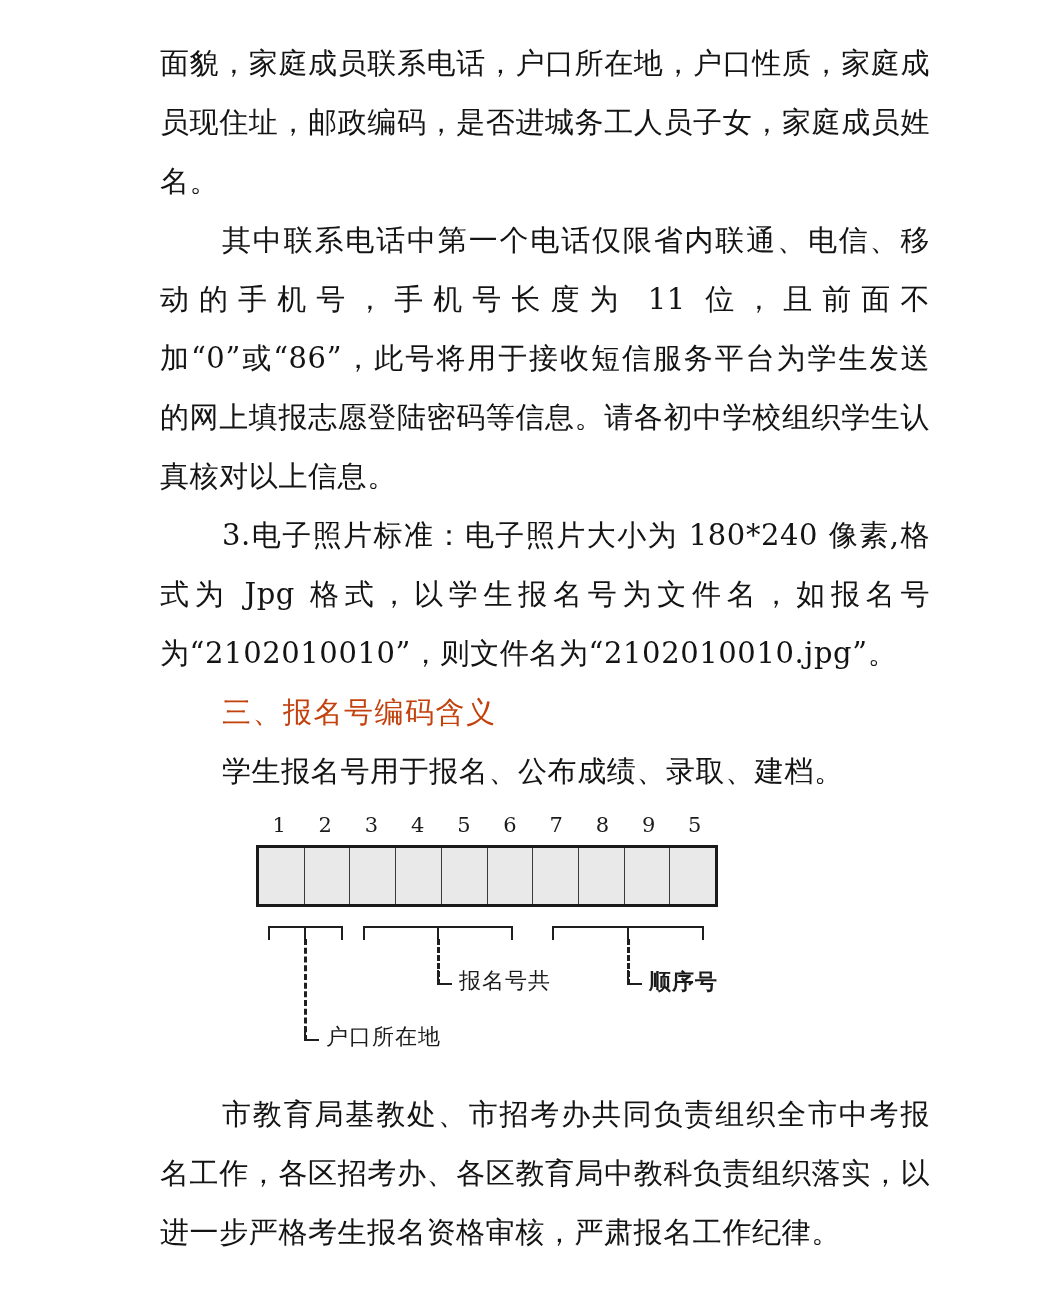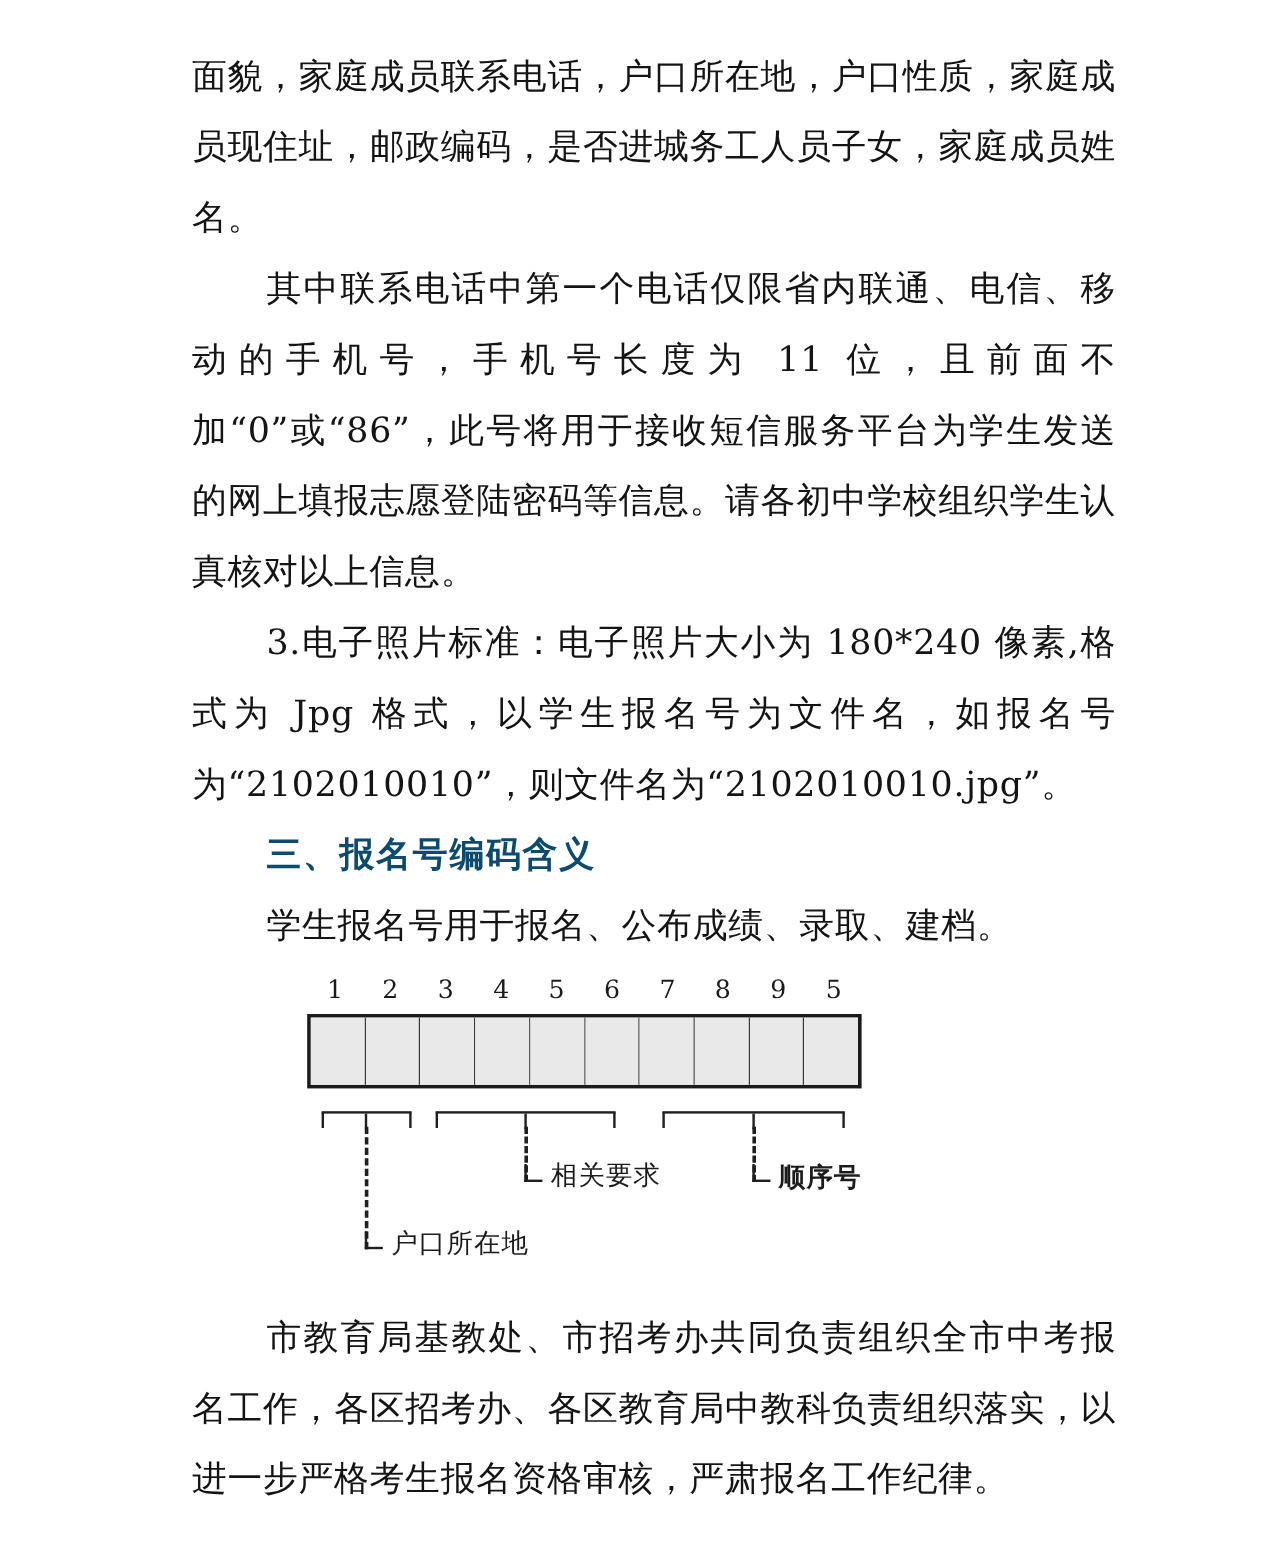--- a/index.html
+++ b/index.html
@@ -43,26 +43,26 @@
     color: #141414;
   }
   .para.indent {
     text-indent: 62px;
   }
 
   
   .heading {
     font-family: "DejaVu Sans", "Liberation Sans", sans-serif;
     font-size: 29px;
-    font-weight: bold;
+    font-weight: normal;
     line-height: 59px;
     margin: 0;
     text-indent: 62px;
     letter-spacing: 1.5px;
-    color: #0c4a6e;
+    color: #c2410c;
   }
 
   
   .diagram {
     position: relative;
     width: 770px;
     height: 272px;
     margin-top: 12px;
   }
 
@@ -205,21 +205,21 @@
       </div>
       <div class="leader" style="left:144px; top:126px; height:102px;"></div>
       <div class="elbow" style="left:144px; top:213px;"></div>
       <div class="diagram-label" style="left:166px; top:211px;">户口所在地</div>
 
       <div class="bracket" style="left:203px; top:113px; width:150px;">
         <div class="bracket-stem" style="left:74px;"></div>
       </div>
       <div class="leader" style="left:277px; top:126px; height:46px;"></div>
       <div class="elbow" style="left:277px; top:157px;"></div>
-      <div class="diagram-label" style="left:299px; top:155px;">相关要求</div>
+      <div class="diagram-label" style="left:299px; top:155px;">报名号共</div>
 
       <div class="bracket" style="left:392px; top:113px; width:152px;">
         <div class="bracket-stem" style="left:75px;"></div>
       </div>
       <div class="leader" style="left:467px; top:126px; height:46px;"></div>
       <div class="elbow" style="left:467px; top:157px;"></div>
       <div class="diagram-label" style="left:489px; top:155px;font-weight:bold;">顺序号</div>
 
     </div>
 

